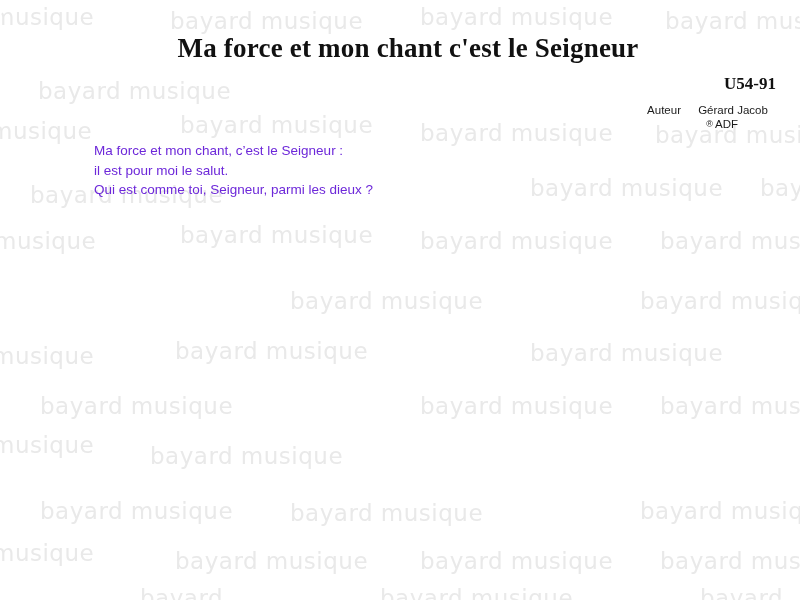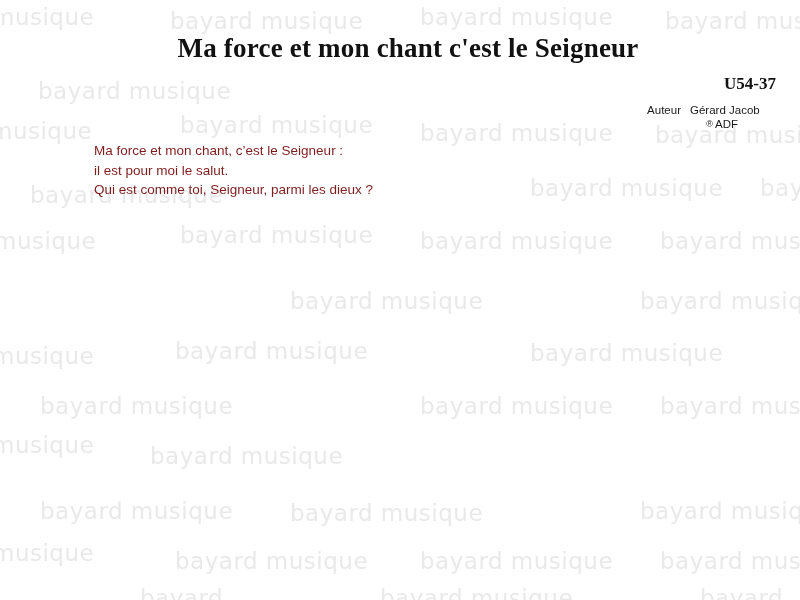--- a/index.html
+++ b/index.html
@@ -89,42 +89,42 @@
     display: block;
     white-space: nowrap;
   }
   .credit-label {
     display: inline-block;
     text-align: left;
     padding-right: 9px;
   }
   .credit-value {
     display: inline-block;
-    text-align: left;
+    text-align: center;
     min-width: 86px;
   }
   #rights-line {
     display: block;
     text-align: right;
     padding-right: 38px;
     white-space: nowrap;
   }
   .rights-symbol {
     font-size: 9px;
     vertical-align: 1px;
     padding-right: 2px;
   }
 
   #lyrics {
     position: absolute;
     left: 86px;
     top: 141px;
     font-family: "Liberation Sans", sans-serif;
     font-size: 13.5px;
-    color: #7f1d1d;
+    color: #6d28d9;
     line-height: 19.6px;
   }
   .lyric-line {
     display: block;
     white-space: nowrap;
   }
 </style>
 </head>
 <body>
 
@@ -166,21 +166,21 @@
       <div class="watermark" style="left: 660px; top: 548px; font-size: 23px; color: rgb(233, 233, 233);">bayard musique</div>
       <div class="watermark" style="left: 140px; top: 585px; font-size: 23px; color: rgb(233, 233, 233);">bayard</div>
       <div class="watermark" style="left: 380px; top: 585px; font-size: 23px; color: rgb(233, 233, 233);">bayard musique</div>
       <div class="watermark" style="left: 700px; top: 585px; font-size: 23px; color: rgb(233, 233, 233);">bayard</div>
     </div>
 
   <div id="content-layer">
 
     <div id="song-title">Ma force et mon chant c'est le Seigneur</div>
 
-    <div id="reference-code">U54-37</div>
+    <div id="reference-code">U54-91</div>
 
     <div id="credits">
       <span class="credit-row">
         <span class="credit-label">Auteur</span><span class="credit-value">Gérard Jacob</span>
       </span>
       <span id="rights-line">
         <span class="rights-symbol">®</span><span>ADF</span>
       </span>
     </div>
 

